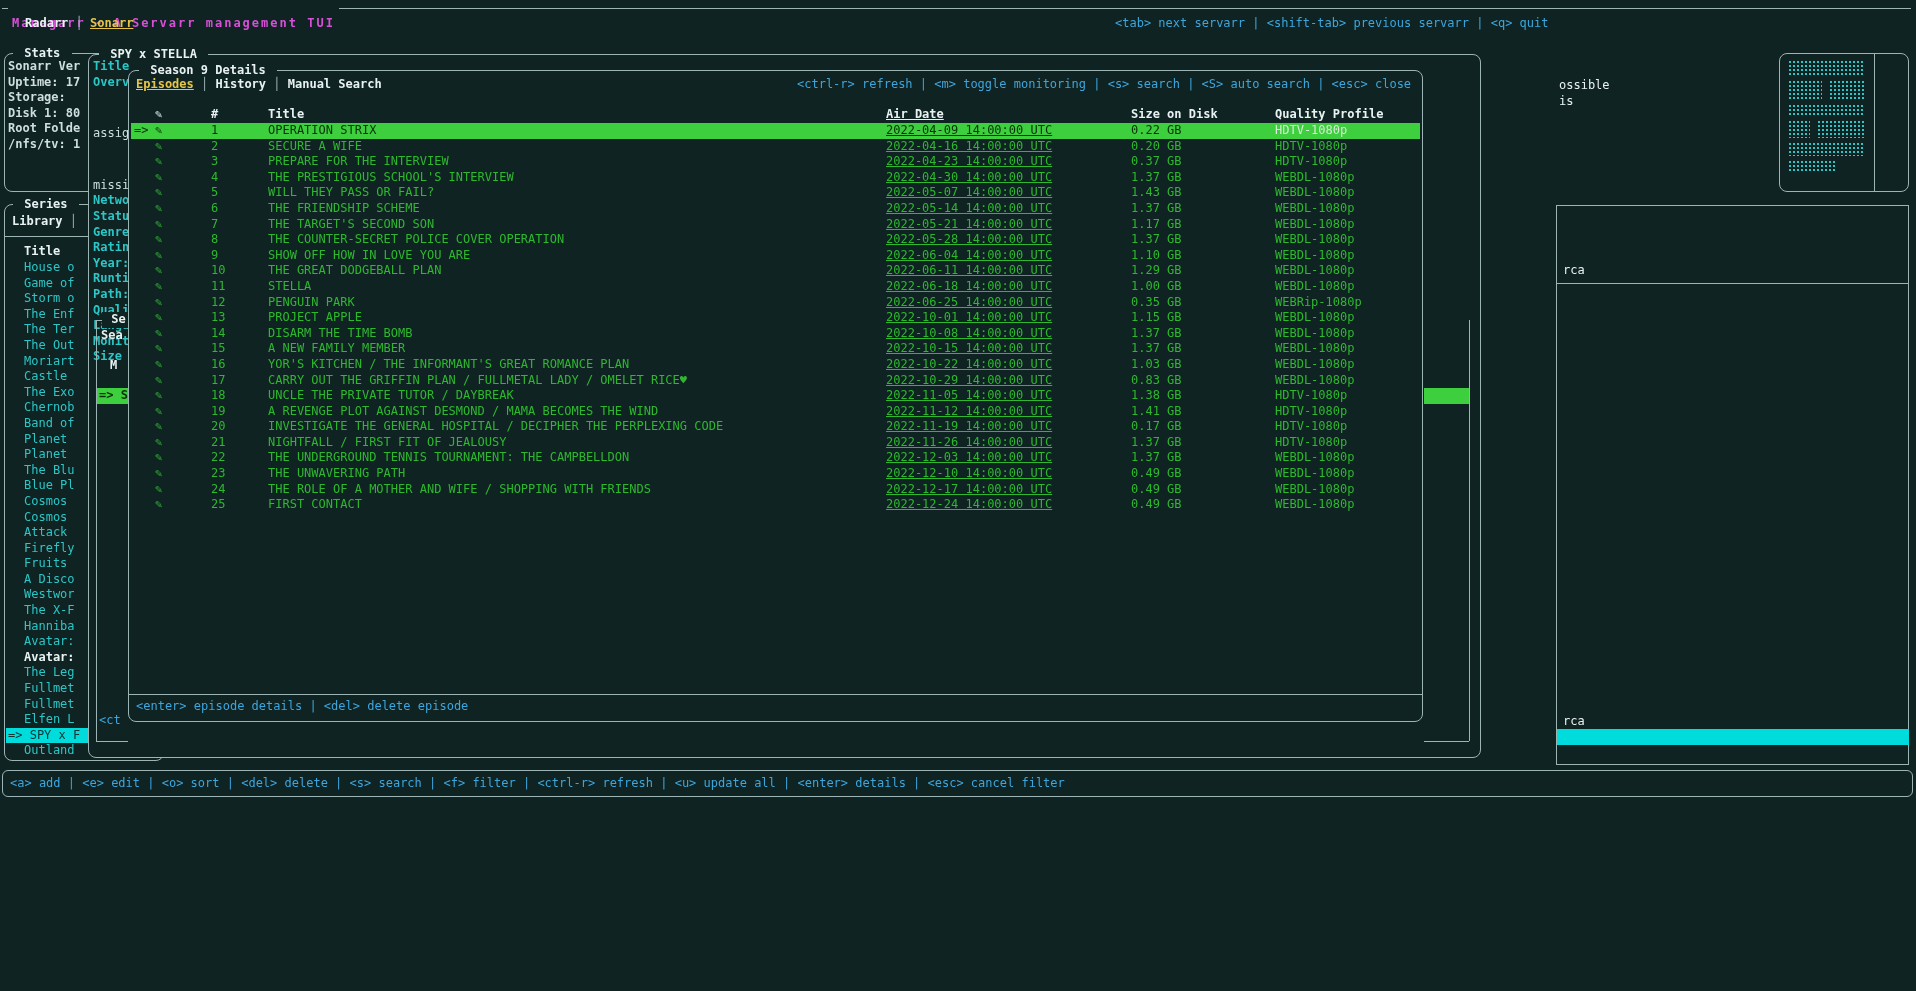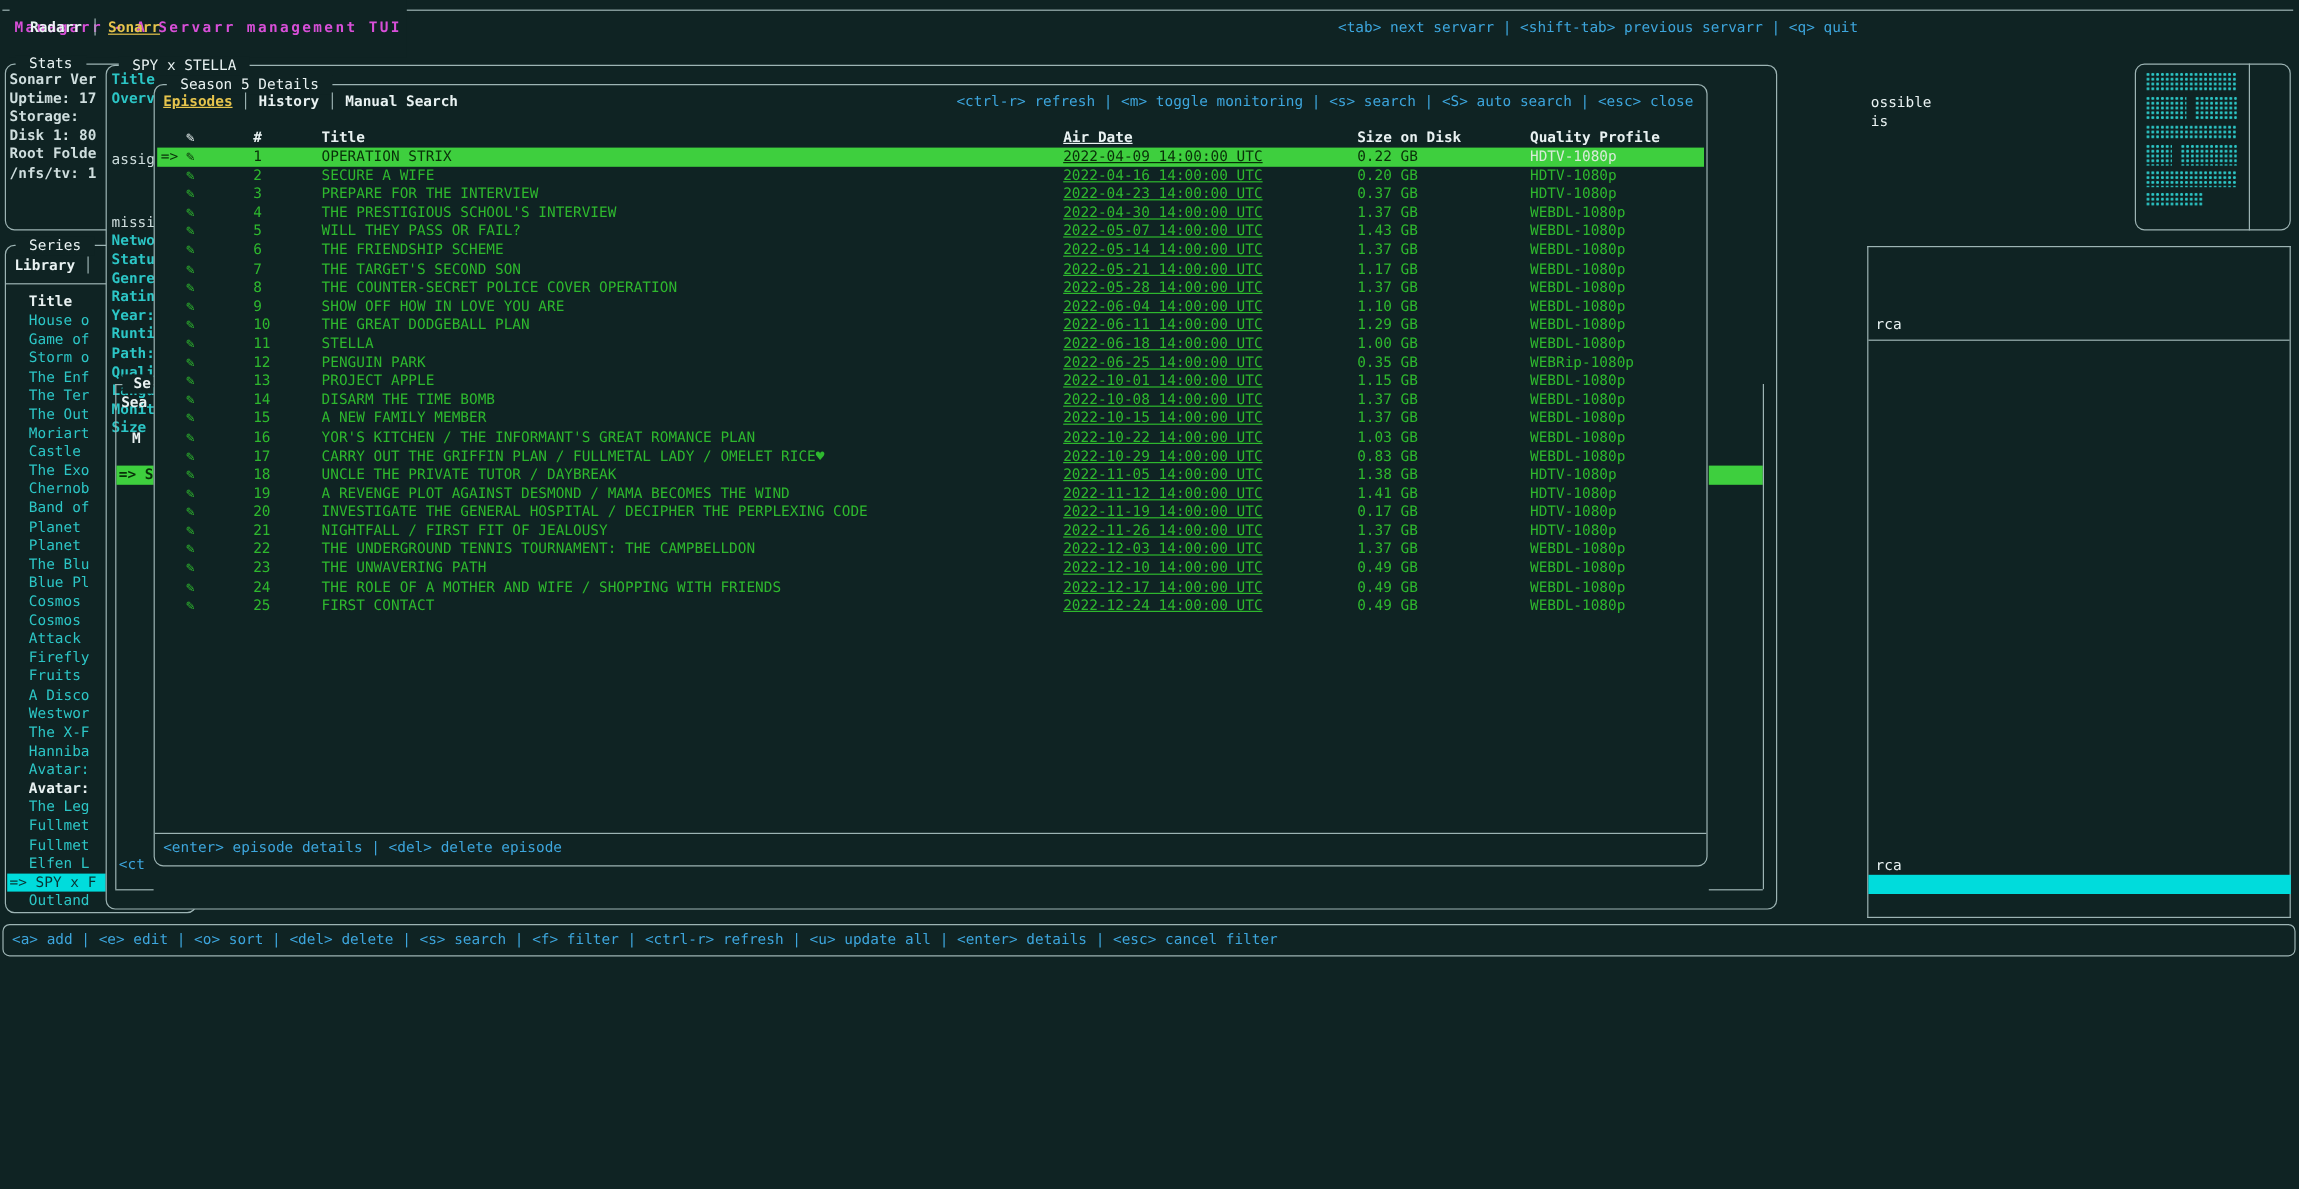--- a/index.html
+++ b/index.html
@@ -20,21 +20,21 @@
   *{margin:0;padding:0;box-sizing:border-box;}
   html,body{width:1916px;height:991px;background:var(--bg);overflow:hidden;}
   body{font-family:"DejaVu Sans Mono",monospace;font-size:12px;line-height:15.6px;color:var(--text);position:relative;}
   .abs{position:absolute;white-space:pre;}
   .bold{font-weight:bold;}
   .white{color:var(--white);}
   .help{color:var(--help);}
   .line-h{position:absolute;height:0;border-top:1px solid var(--border);}
   .line-v{position:absolute;width:0;border-left:1px solid var(--border);}
   .panel{position:absolute;border:1px solid var(--border);border-radius:8px;background:var(--bg);}
-  .panel-title{position:absolute;top:-8px;background:var(--bg);padding:0 4px;font-weight:normal;color:var(--white);white-space:pre;}
+  .panel-title{position:absolute;top:-8px;background:var(--bg);padding:0 4px;font-weight:bold;color:var(--white);white-space:pre;}
   .app-title{font-weight:bold;color:var(--magenta);background:var(--bg);padding:16px 4px;letter-spacing:2px;}
   .tab-active{color:var(--yellow);text-decoration:underline;}
   .tab-inactive{color:var(--white);}
   .sep{color:var(--border);}
   
   .stat-line{height:15.6px;font-weight:bold;color:var(--text);white-space:pre;overflow:hidden;}
   
   .series-item{height:15.6px;width:82px;padding-left:18px;color:var(--cyan);white-space:pre;overflow:hidden;cursor:default;}
   .series-item.emphasis{color:var(--white);font-weight:bold;}
   .series-item.selected{background:var(--sel-cyan);color:var(--sel-cyan-text);font-weight:normal;padding-left:2px;}
@@ -120,21 +120,21 @@
 <div class="abs bold white" style="left:101px;top:328px">Sea</div>
 <div class="abs bold white" style="left:110px;top:358px">M</div>
 <div class="season-sel" style="left:97px;top:388px;width:31px;padding-left:2px">=&gt; S</div>
 <div class="season-sel" style="left:1424px;top:388px;width:45px"></div>
 <div class="line-v" style="left:1469px;top:320px;height:421px"></div>
 <div class="line-h" style="left:96px;top:741px;width:32px"></div>
 <div class="line-h" style="left:1424px;top:741px;width:45px"></div>
 <div class="abs help" style="left:99px;top:713px">&lt;ct</div>
 
 <div class="panel" style="left:128px;top:70px;width:1295px;height:652px">
-  <span class="panel-title" style="left:10px"> Season 5 Details </span>
+  <span class="panel-title" style="left:10px"> Season 9 Details </span>
 </div>
 <div class="abs" style="left:136px;top:77px"><span class="bold tab-active">Episodes</span><span class="sep"> │ </span><span class="bold tab-inactive">History</span><span class="sep"> │ </span><span class="bold tab-inactive">Manual Search</span></div>
 <div class="abs help" style="left:797px;top:77px">&lt;ctrl-r&gt; refresh | &lt;m&gt; toggle monitoring | &lt;s&gt; search | &lt;S&gt; auto search | &lt;esc&gt; close</div>
 
 <div class="ep-head abs" style="left:131px;top:107px;width:1289px">
   <span class="c-pen">✎</span>
   <span class="c-num">#</span>
   <span class="c-title">Title</span>
   <span class="c-air">Air Date</span>
   <span class="c-size">Size on Disk</span>

